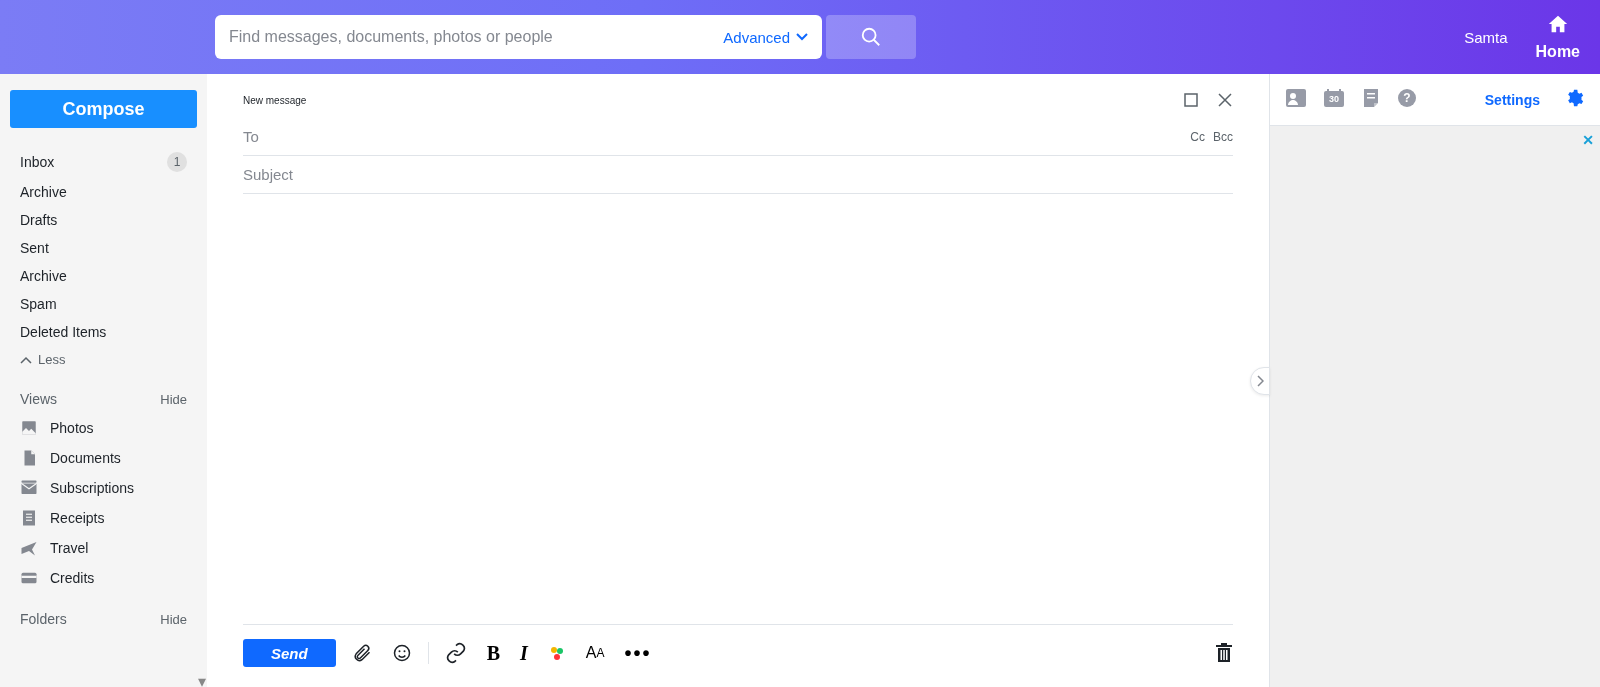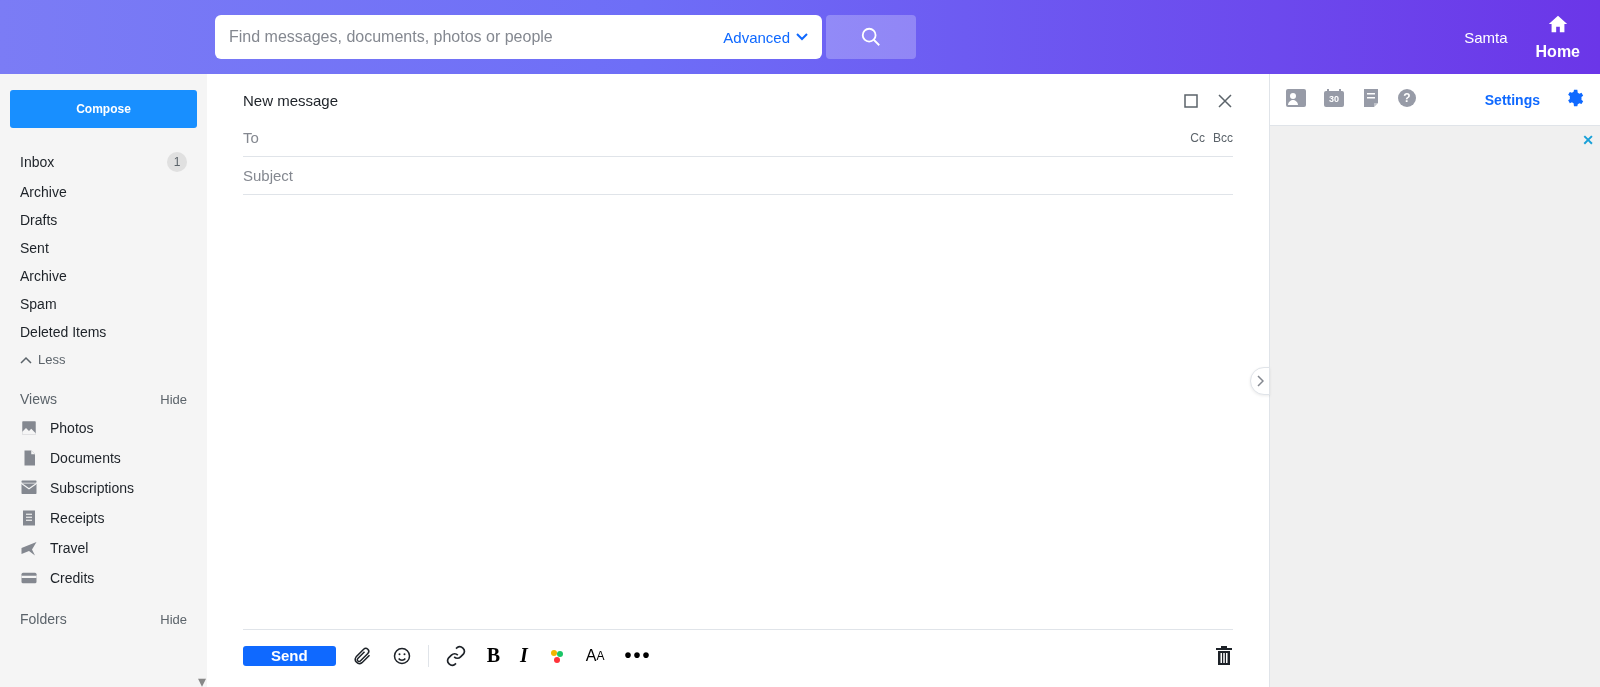--- a/index.html
+++ b/index.html
@@ -12,40 +12,40 @@
 .adv { color: #0f69ff; font-size: 15px; display: flex; align-items: center; gap: 6px; cursor: pointer; }
 .search-btn { width: 90px; height: 44px; background: rgba(255,255,255,0.25); margin-left: 4px; border-radius: 4px; display: flex; align-items: center; justify-content: center; cursor: pointer; }
 .header-right { margin-left: auto; display: flex; align-items: center; gap: 28px; color: #fff; }
 .user-name { font-size: 15px; font-weight: 500; }
 .home-link { display: flex; align-items: center; gap: 8px; font-size: 16px; font-weight: 600; cursor: pointer; flex-direction: column; }
 .main { display: flex; height: calc(100% - 74px); }
 .sidebar { width: 207px; background: #f5f5f5; height: 100%; padding-top: 16px; position: relative; overflow-y: auto; }
 .sidebar::-webkit-scrollbar { width: 10px; }
 .sidebar::-webkit-scrollbar-thumb { background: #c4c4c4; border-radius: 5px; }
 .sidebar::-webkit-scrollbar-track { background: transparent; }
-.compose-btn { margin: 0 10px 18px 10px; height: 38px; background: #188fff; color: #fff; font-size: 12px; font-weight: 600; border: none; border-radius: 3px; display: flex; align-items: center; justify-content: center; cursor: pointer; width: calc(100% - 20px); }
+.compose-btn { margin: 0 10px 18px 10px; height: 38px; background: #188fff; color: #fff; font-size: 18px; font-weight: 600; border: none; border-radius: 3px; display: flex; align-items: center; justify-content: center; cursor: pointer; width: calc(100% - 20px); }
 .folder-item { display: flex; align-items: center; padding: 6px 20px; font-size: 14px; color: #1d2228; cursor: pointer; }
 .folder-item .badge { margin-left: auto; background: #e0e0e0; color: #5b636a; font-size: 12px; width: 20px; height: 20px; border-radius: 10px; display: flex; align-items: center; justify-content: center; }
 .less-item { display: flex; align-items: center; gap: 6px; padding: 6px 20px; font-size: 13px; color: #5b636a; cursor: pointer; }
 .section-head { display: flex; align-items: center; justify-content: space-between; padding: 18px 20px 6px 20px; font-size: 14px; color: #5b636a; }
 .section-head .hide { font-size: 13px; cursor: pointer; }
 .view-item { display: flex; align-items: center; gap: 12px; padding: 6px 20px; font-size: 14px; color: #1d2228; cursor: pointer; }
 .view-item svg { flex-shrink: 0; }
 .compose-area { flex: 1; background: #fff; display: flex; flex-direction: column; padding: 0 36px; position: relative; border-right: 1px solid #e0e4e9; }
 .compose-head { display: flex; align-items: center; padding: 18px 0 10px 0; }
-.compose-title { font-size: 15px; color: #1d2228; font-weight: 500; }
+.compose-title { font-size: 10px; color: #1d2228; font-weight: 500; }
 .compose-head-actions { margin-left: auto; display: flex; gap: 18px; }
 .field-row { display: flex; align-items: center; border-bottom: 1px solid #e0e4e9; padding: 10px 0; }
 .field-label { font-size: 15px; color: #848890; }
 .field-row input { flex: 1; border: none; outline: none; font-size: 15px; margin-left: 10px; }
 .cc-bcc { margin-left: auto; display: flex; gap: 8px; font-size: 12px; color: #5b636a; }
 .cc-bcc span { cursor: pointer; }
 .body-area { flex: 1; border: none; outline: none; resize: none; font-size: 15px; padding: 16px 0; }
 .toolbar { border-top: 1px solid #e0e4e9; display: flex; align-items: center; padding: 14px 0 20px 0; gap: 16px; }
-.send-btn { background: #0f69ff; color: #fff; border: none; height: 20px; padding: 0 28px; font-size: 15px; font-weight: 600; border-radius: 3px; cursor: pointer; }
+.send-btn { background: #0f69ff; color: #fff; border: none; height: 28px; padding: 0 28px; font-size: 15px; font-weight: 600; border-radius: 3px; cursor: pointer; font-style: italic; }
 .tool-group { display: flex; align-items: center; gap: 20px; }
 .tool-sep { width: 1px; height: 22px; background: #e0e4e9; }
 .tool-icon { cursor: pointer; display: flex; align-items: center; }
 .toolbar .spacer { flex: 1; }
 .expand-tab { position: absolute; right: -1px; top: 50%; transform: translateY(-50%); width: 20px; height: 28px; background: #fff; border: 1px solid #e0e4e9; border-radius: 14px 0 0 14px; display: flex; align-items: center; justify-content: center; cursor: pointer; z-index: 2; box-shadow: 0 1px 3px rgba(0,0,0,0.08);}
 .rightcol { width: 330px; background: #f0f0f0; display: flex; flex-direction: column; position: relative; }
 .right-tabs { height: 52px; background: #fff; display: flex; align-items: center; padding: 0 16px; gap: 18px; border-bottom: 1px solid #e0e4e9; }
 .right-tabs .settings-link { margin-left: auto; color: #0f69ff; font-size: 14px; font-weight: 600; cursor: pointer; }
 .right-tabs .gear { cursor: pointer; margin-left: 6px; }
 .ad-close { position: absolute; top: 58px; right: 6px; color: #18a0d8; font-size: 14px; cursor: pointer; font-weight: bold; }

